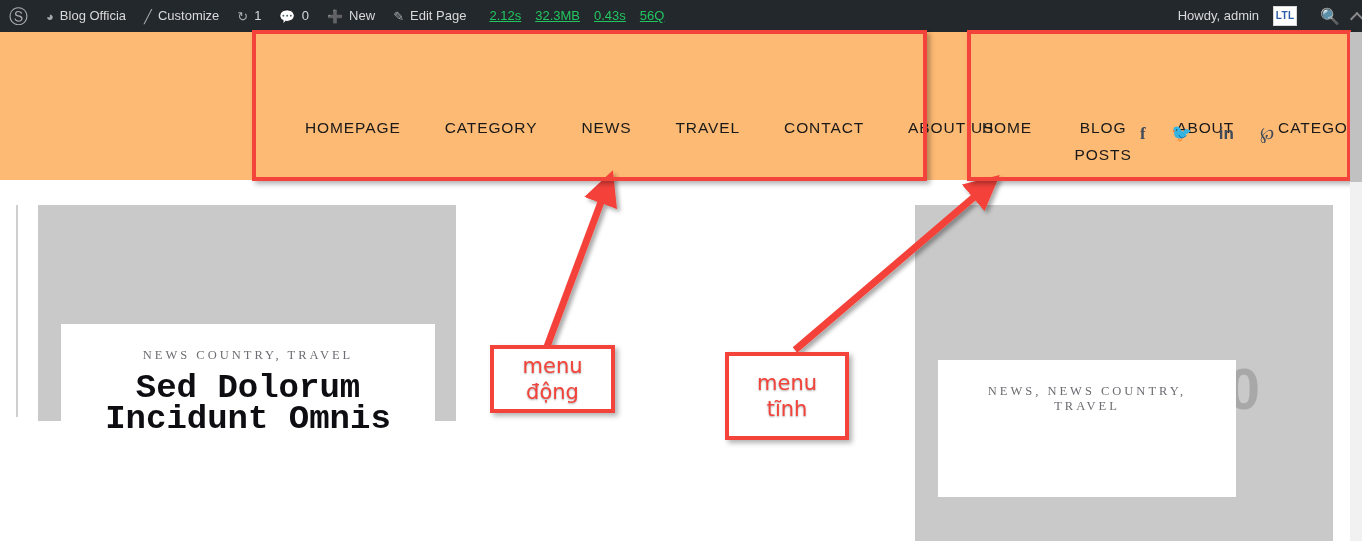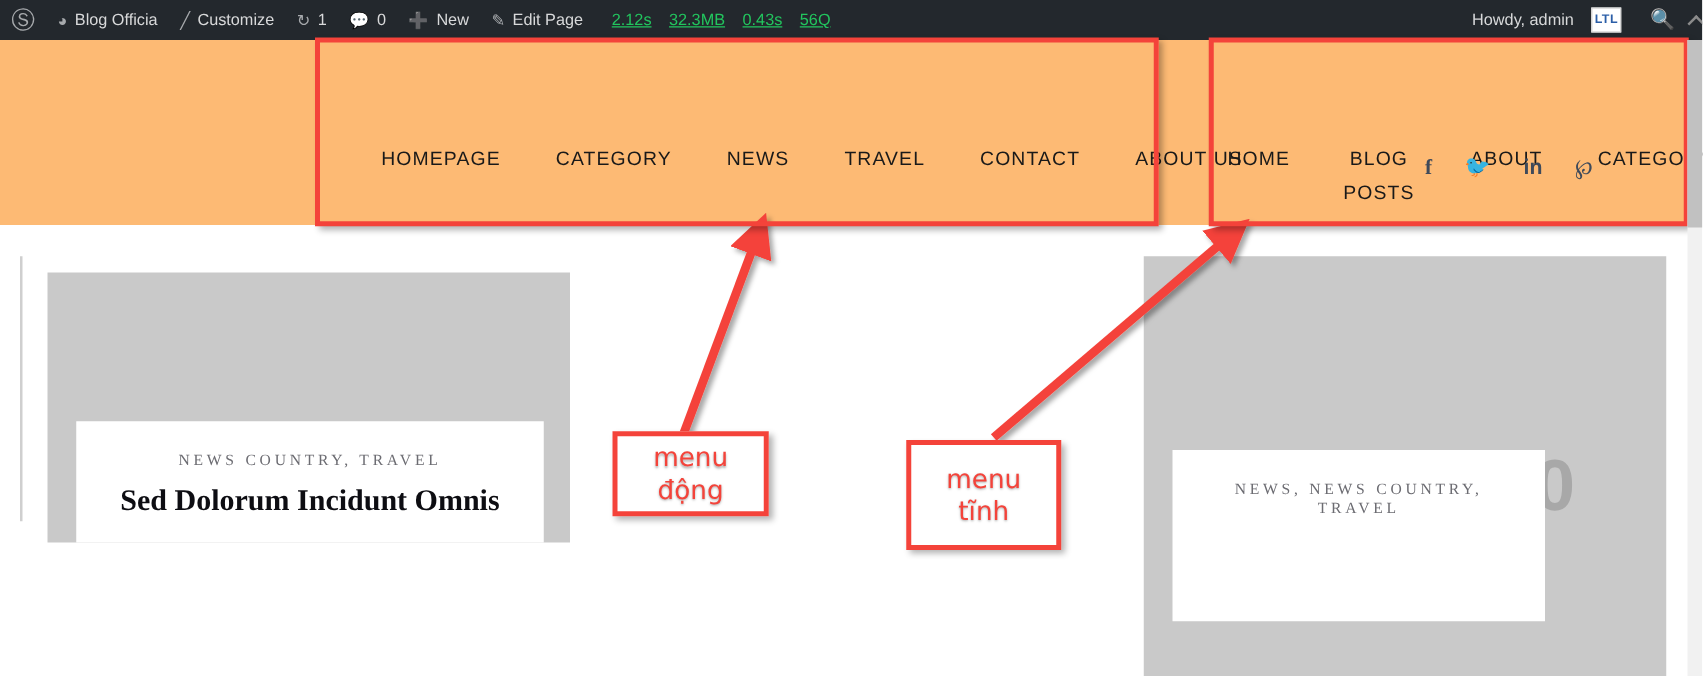--- a/index.html
+++ b/index.html
@@ -70,21 +70,21 @@
   .soc-fb { font-weight:bold; font-family:"Liberation Serif", serif; }
   .soc-tw { font-size:16px; }
   .soc-in { font-weight:bold; font-size:15px; }
   .soc-pi { font-family:"Liberation Serif", serif; font-size:17px; }
 
   
   .content { position:absolute; left:0; top:180px; width:1350px; height:361px; background:#fff; z-index:1;}
   .v-rule { position:absolute; left:16px; top:25px; width:2px; height:212px; background:#cfcfcf; }
 
   .post { position:absolute; background:#c9c9c9; }
-  .post-a { left:38px; top:38px; width:418px; height:216px; }
+  .post-a { left:38px; top:25px; width:418px; height:216px; }
   .post-b { left:915px; top:25px; width:418px; height:336px; }
 
   .ph-text {
     position:absolute; width:100%; text-align:center; top:140px;
     font-size:58px; font-weight:bold; color:#a8a8a8;
     font-family:"Liberation Sans", sans-serif; letter-spacing:2px;
   }
   .post-b .ph-text { top:150px; }
 
   .card {
@@ -93,23 +93,23 @@
   }
   .post-a .card { left:23px; top:119px; width:374px; height:97px; }
   .post-b .card { left:23px; top:155px; width:298px; height:137px; }
 
   .cat-line {
     font-family:"Liberation Serif", serif;
     font-size:12.5px; letter-spacing:3.0px; color:#6c6c72;
     text-transform:uppercase; margin:6px 0 10px 0;
   }
   .post-title {
-    font-family:Liberation Serif, serif;
+    font-family:Liberation Mono, monospace;
     font-weight:bold; color:#0d0d12;
-    font-size:24px; line-height:31px; margin:0;
+    font-size:34px; line-height:31px; margin:0;
   }
 
   
   .overlay { position:absolute; left:0; top:0; width:1362px; height:541px; z-index:60; pointer-events:none;border-radius:15px; }
   .hl-box {
     position:absolute; border:4px solid #f4433a; box-sizing:border-box;
     box-shadow: 3px 3px 5px rgba(0,0,0,.30);
     pointer-events:auto;
   }
   .hl-menu-dynamic { left:252px; top:30px; width:675px; height:151px; }

